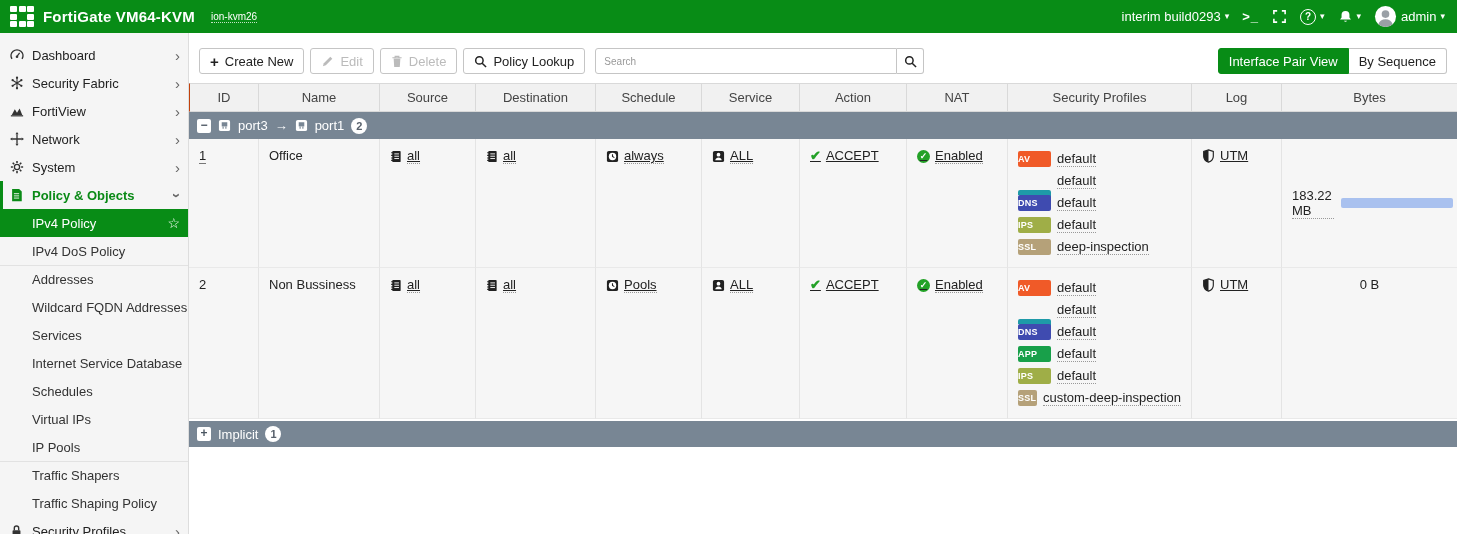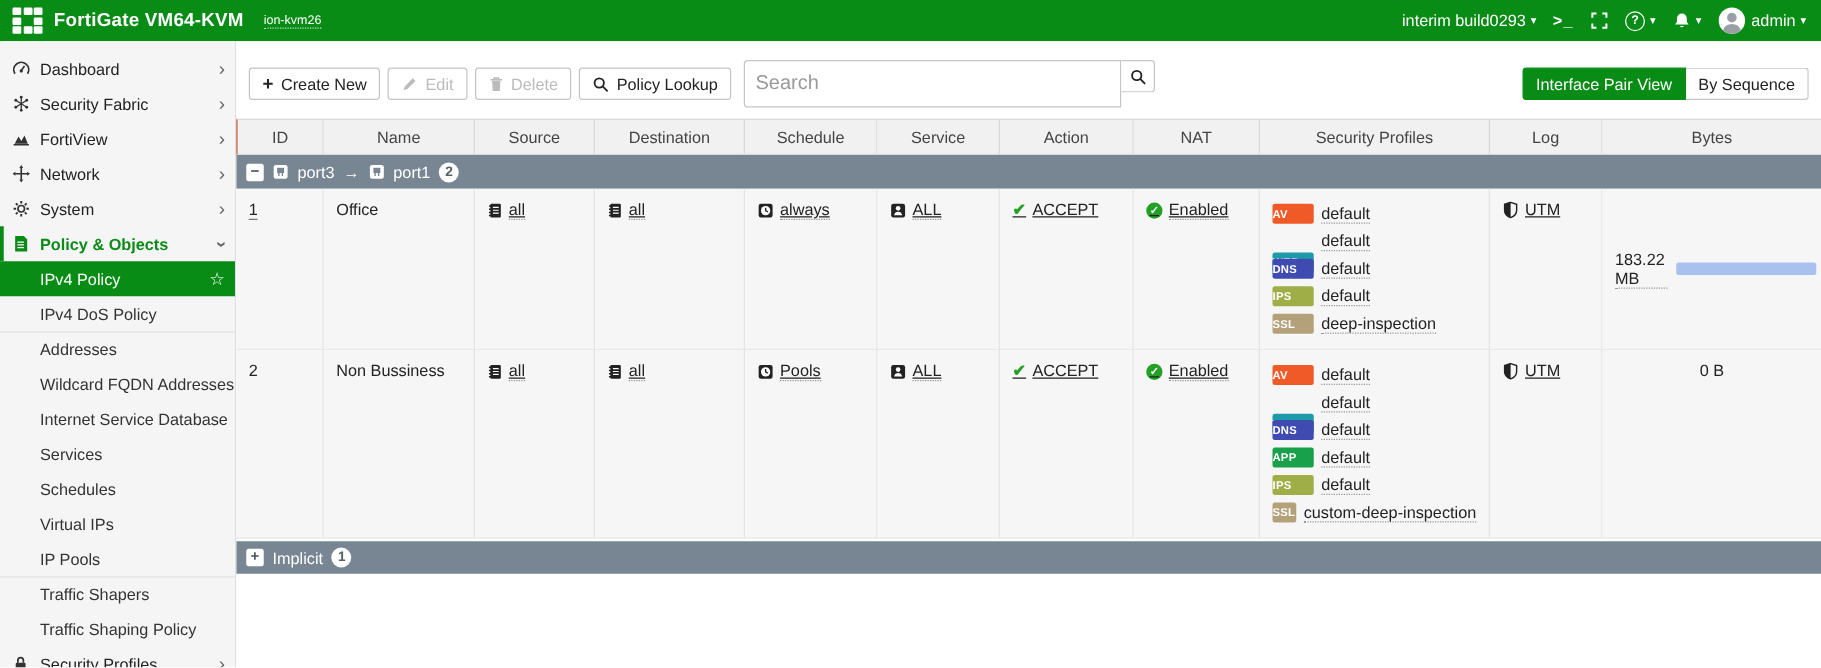--- a/index.html
+++ b/index.html
@@ -45,22 +45,22 @@
   .sep { border-top:1px solid #e2e2e2; }
 
   
   .toolbar { display:flex; align-items:center; padding:15px 10px 9px 10px; }
   .btn { height:26px; display:flex; align-items:center; gap:6px; padding:0 10px;
     background:#fff; border:1px solid #c5c5c5; border-radius:3px; cursor:pointer;
     color:#222; font-size:13px; margin-right:6px; white-space:nowrap; }
   .btn.disabled { color:#bbb; cursor:default; }
   .btn .plus { font-weight:bold; font-size:15px; }
   .searchwrap { display:flex; margin-left:4px; }
-  .search-input { width:302px; height:38px; border:1px solid #c5c5c5; border-radius:3px 0 0 3px;
-    padding:0 8px; font-size:16px; font-family:inherit; color:#222; }
+  .search-input { width:302px; height:26px; border:1px solid #c5c5c5; border-radius:3px 0 0 3px;
+    padding:0 8px; font-size:10px; font-family:inherit; color:#222; }
   .search-input::placeholder { color:#999; }
   .search-btn { width:27px; height:26px; border:1px solid #c5c5c5; border-left:none;
     background:#fff; border-radius:0 3px 3px 0; display:flex; align-items:center;
     justify-content:center; cursor:pointer; }
   .view-toggle { margin-left:auto; display:flex; }
   .view-btn { height:26px; display:flex; align-items:center; padding:0 10px; cursor:pointer;
     border:1px solid #c5c5c5; background:#fff; color:#222; white-space:nowrap; }
   .view-btn.on { background:#088c16; border-color:#088c16; color:#fff; border-radius:3px 0 0 3px; }
   .view-btn.off { border-left:none; border-radius:0 3px 3px 0; }
 
@@ -250,24 +250,24 @@
     <div class="sub-item">
       <span>IPv4 DoS Policy</span>
     </div>
     <div class="sub-item sep">
       <span>Addresses</span>
     </div>
     <div class="sub-item">
       <span>Wildcard FQDN Addresses</span>
     </div>
     <div class="sub-item">
+      <span>Services</span>
+    </div>
+    <div class="sub-item">
       <span>Internet Service Database</span>
-    </div>
-    <div class="sub-item">
-      <span>Services</span>
     </div>
     <div class="sub-item">
       <span>Schedules</span>
     </div>
     <div class="sub-item">
       <span>Virtual IPs</span>
     </div>
     <div class="sub-item">
       <span>IP Pools</span>
     </div>

